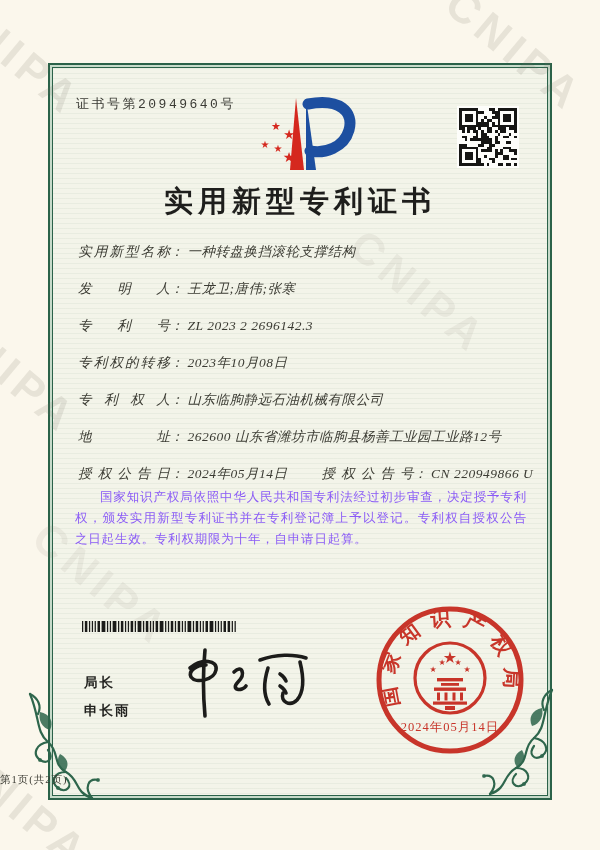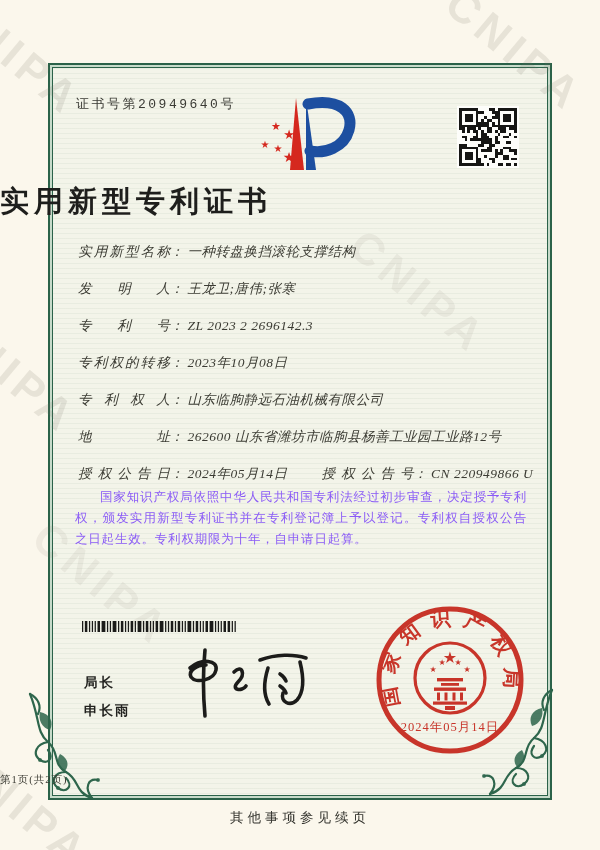--- a/index.html
+++ b/index.html
@@ -33,21 +33,21 @@
   .flourish{position:absolute;z-index:3;}
   
   .cert-no{
     position:absolute;left:76px;top:95px;z-index:3;
     font-size:13px;letter-spacing:2.5px;color:#3a3a34;font-family:Liberation Mono, monospace;
   }
   .logo{position:absolute;left:248px;top:94px;z-index:3;}
   .qr{position:absolute;left:457px;top:106px;z-index:3;background:#fdfdfa;padding:2px;}
   .title{
     position:absolute;left:0;top:182px;width:600px;z-index:3;
-    text-align:left;font-size:29px;font-weight:bold;letter-spacing:5px;color:#1e1e1c;
+    text-align:center;font-size:29px;font-weight:bold;letter-spacing:5px;color:#1e1e1c;
   }
   
   .fields{position:absolute;left:78px;top:240px;width:456px;z-index:3;font-style:italic;}
   .field-row{height:37px;line-height:24px;font-size:13.5px;color:#3b3b33;white-space:nowrap;}
   .field-label{
     display:inline-block;width:92px;vertical-align:top;
     text-align:justify;text-align-last:justify;-moz-text-align-last:justify;
   }
   .field-colon{display:inline-block;margin-right:4px;}
   .field-value{letter-spacing:0.5px;}
@@ -474,15 +474,14 @@
       <rect x="-5.5" y="12.5" width="3" height="8"></rect>
       <rect x="2.5" y="12.5" width="3" height="8"></rect>
       <rect x="10" y="12.5" width="3" height="8"></rect>
       <rect x="-17" y="21.5" width="34" height="3.2"></rect>
       <rect x="-5" y="26" width="10" height="4"></rect>
     </g>
     <text x="0" y="51" text-anchor="middle" font-size="12.5" fill="#c5271c" letter-spacing="1" font-family="'Liberation Serif',serif">2024年05月14日</text>
   </svg>
 
   <div class="page-footer">第1页(共2页)</div>
-  <div class="cont-note">其他事项参见续页</div>
 
 </div>
 
 </body></html>

